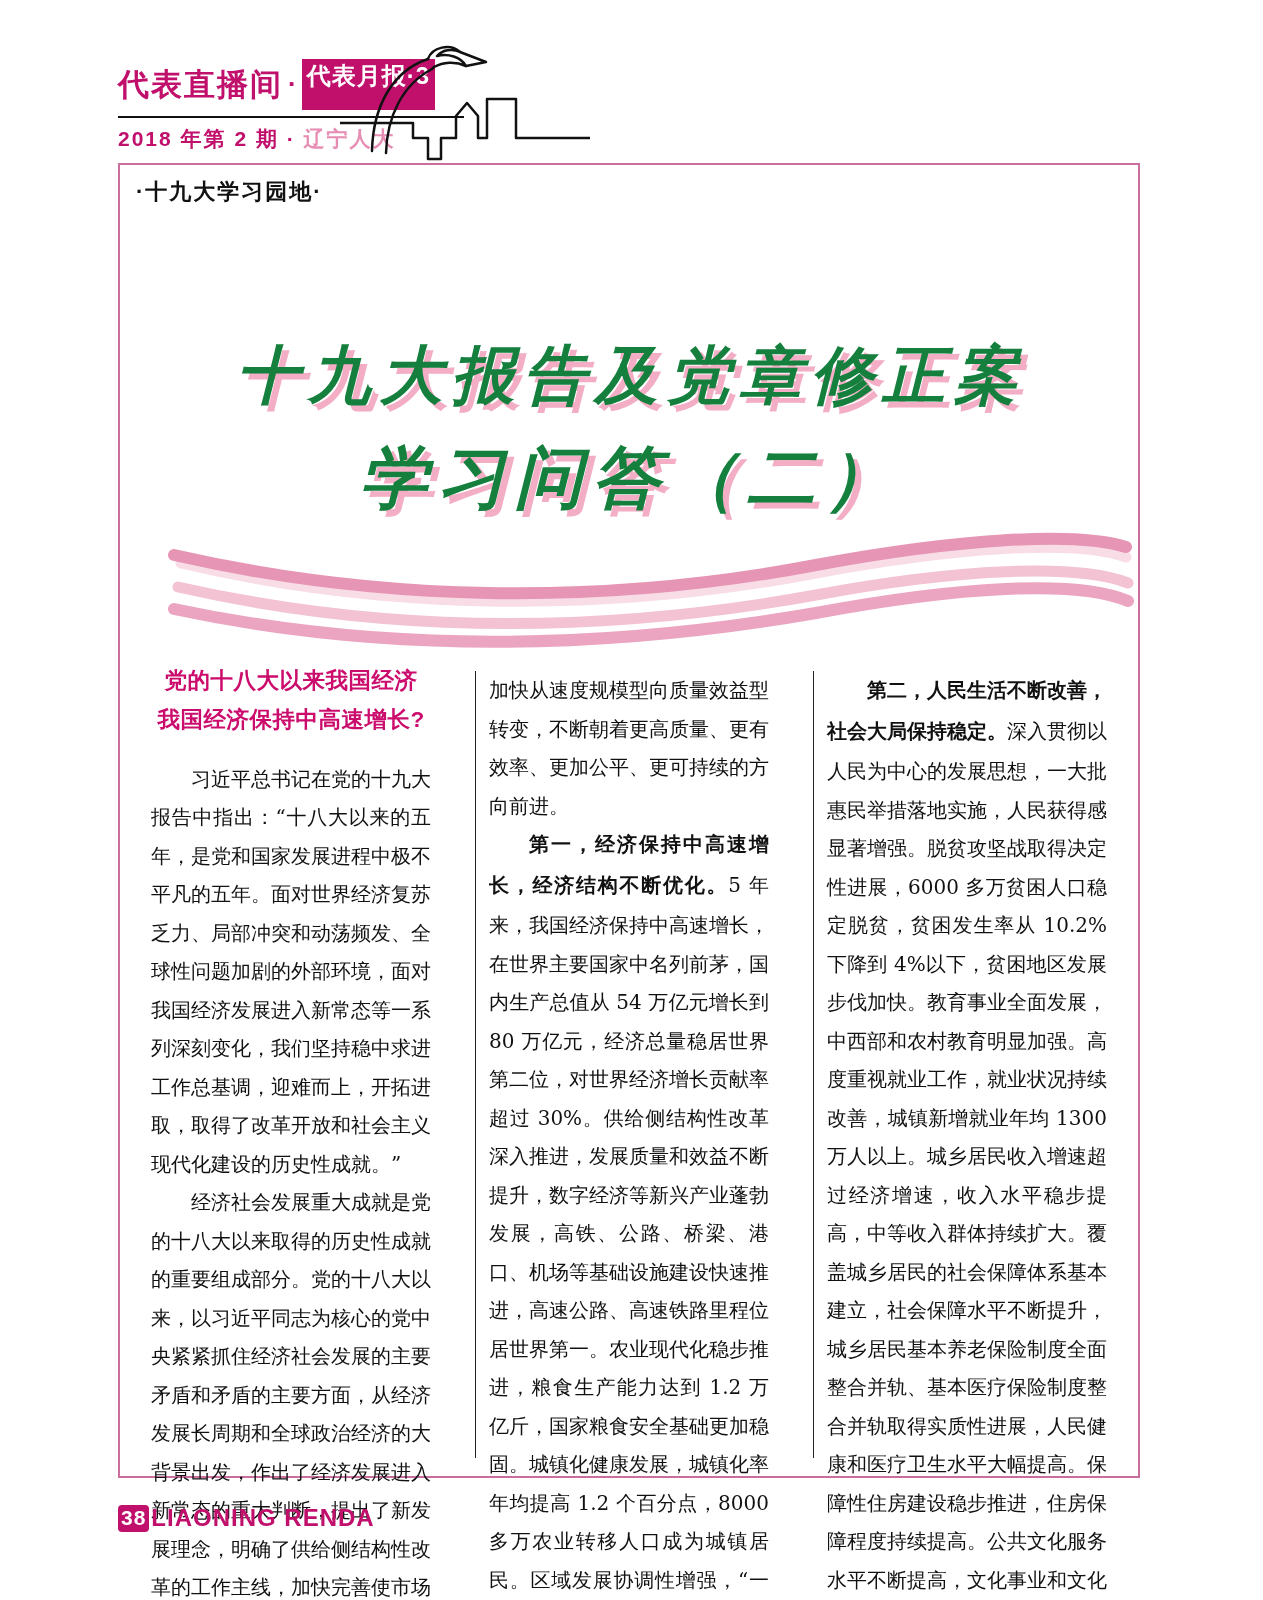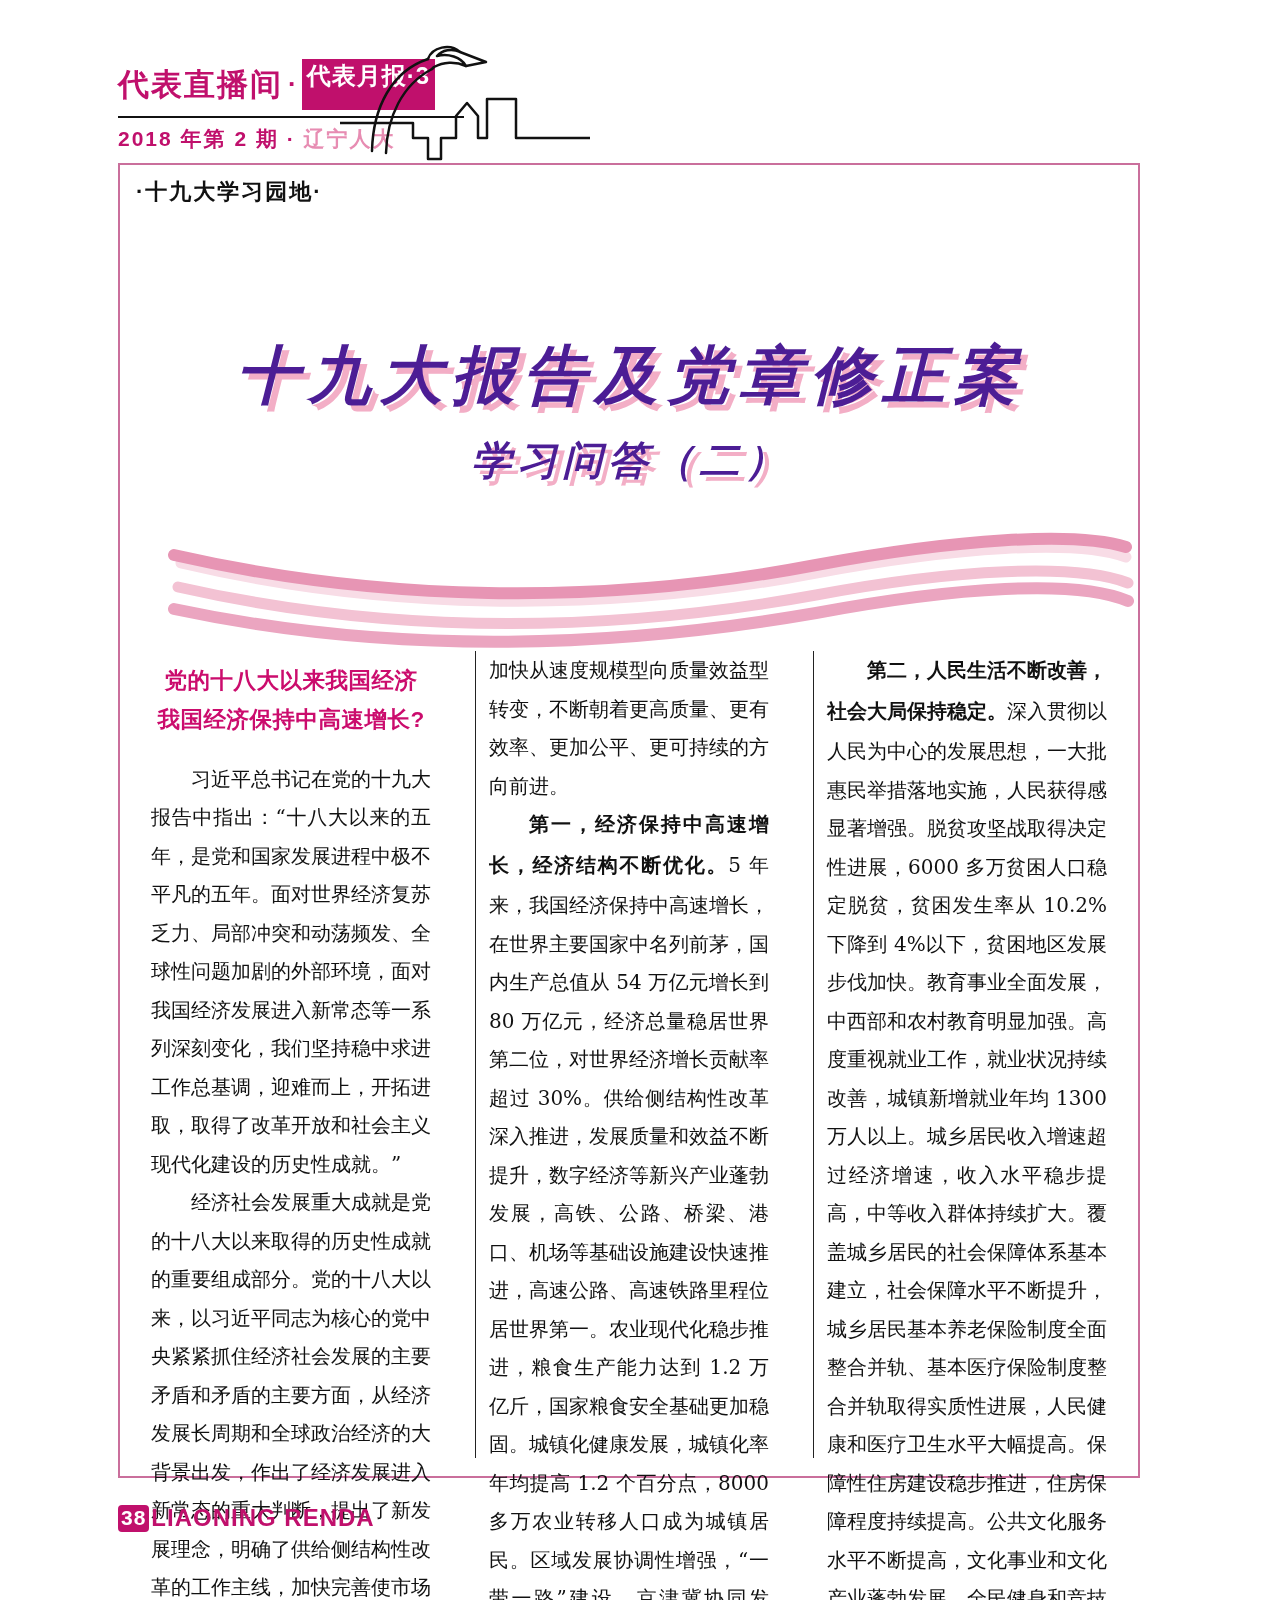--- a/index.html
+++ b/index.html
@@ -30,33 +30,33 @@
   .mast-art{position:absolute;left:222px;top:-14px;pointer-events:none;}
 
   
   .article-box{position:absolute;left:118px;top:163px;width:1022px;height:1315px;
                border:2px solid #ca6f9c;background:#fff;}
   .column-label{position:absolute;left:16px;top:12px;font-size:22px;font-weight:bold;
                 color:#111;letter-spacing:2px;}
 
   .callig-title{position:absolute;left:4px;right:0;top:168px;text-align:center;
                 font-family:"DejaVu Serif",serif;font-weight:bold;font-style:italic;
-                color:#4c1d95;}
+                color:#15803d;}
   .callig-line1{font-size:63px;letter-spacing:0.14em;
                 text-shadow:6px 6px 0 var(--pink-shadow);}
-  .callig-line2{font-size:40px;letter-spacing:0.14em;margin-top:14px;
+  .callig-line2{font-size:68px;letter-spacing:0.14em;margin-top:14px;
                 text-shadow:6px 6px 0 var(--pink-shadow);}
 
   .waves{position:absolute;left:6px;top:352px;width:1008px;height:132px;}
 
   
   .columns{position:absolute;left:18px;right:18px;top:486px;bottom:18px;
            display:flex;align-items:stretch;gap:31px;}
   .col{flex:1 1 0;padding:0 13px;}
-  .col + .col{border-left:1px solid #222;}
+  .col + .col{border-left:1px solid #222;margin-top:20px;}
   .question-heading{color:#cb0c6d;font-weight:bold;font-size:22.5px;line-height:1.75;
                     text-align:center;margin:10px 0 20px;letter-spacing:0.5px;
                     font-family:"Liberation Sans",sans-serif;}
   .body-para{font-family:"DejaVu Serif",serif;font-size:20px;line-height:38.5px;
              color:var(--ink);text-align:justify;text-justify:inter-ideograph;}
   .body-para.indent{text-indent:2em;}
   .body-para b{font-family:Liberation Mono, monospace;font-weight:bold;}
 
   
   .page-footer{position:absolute;left:118px;top:1504px;display:flex;align-items:center;}

